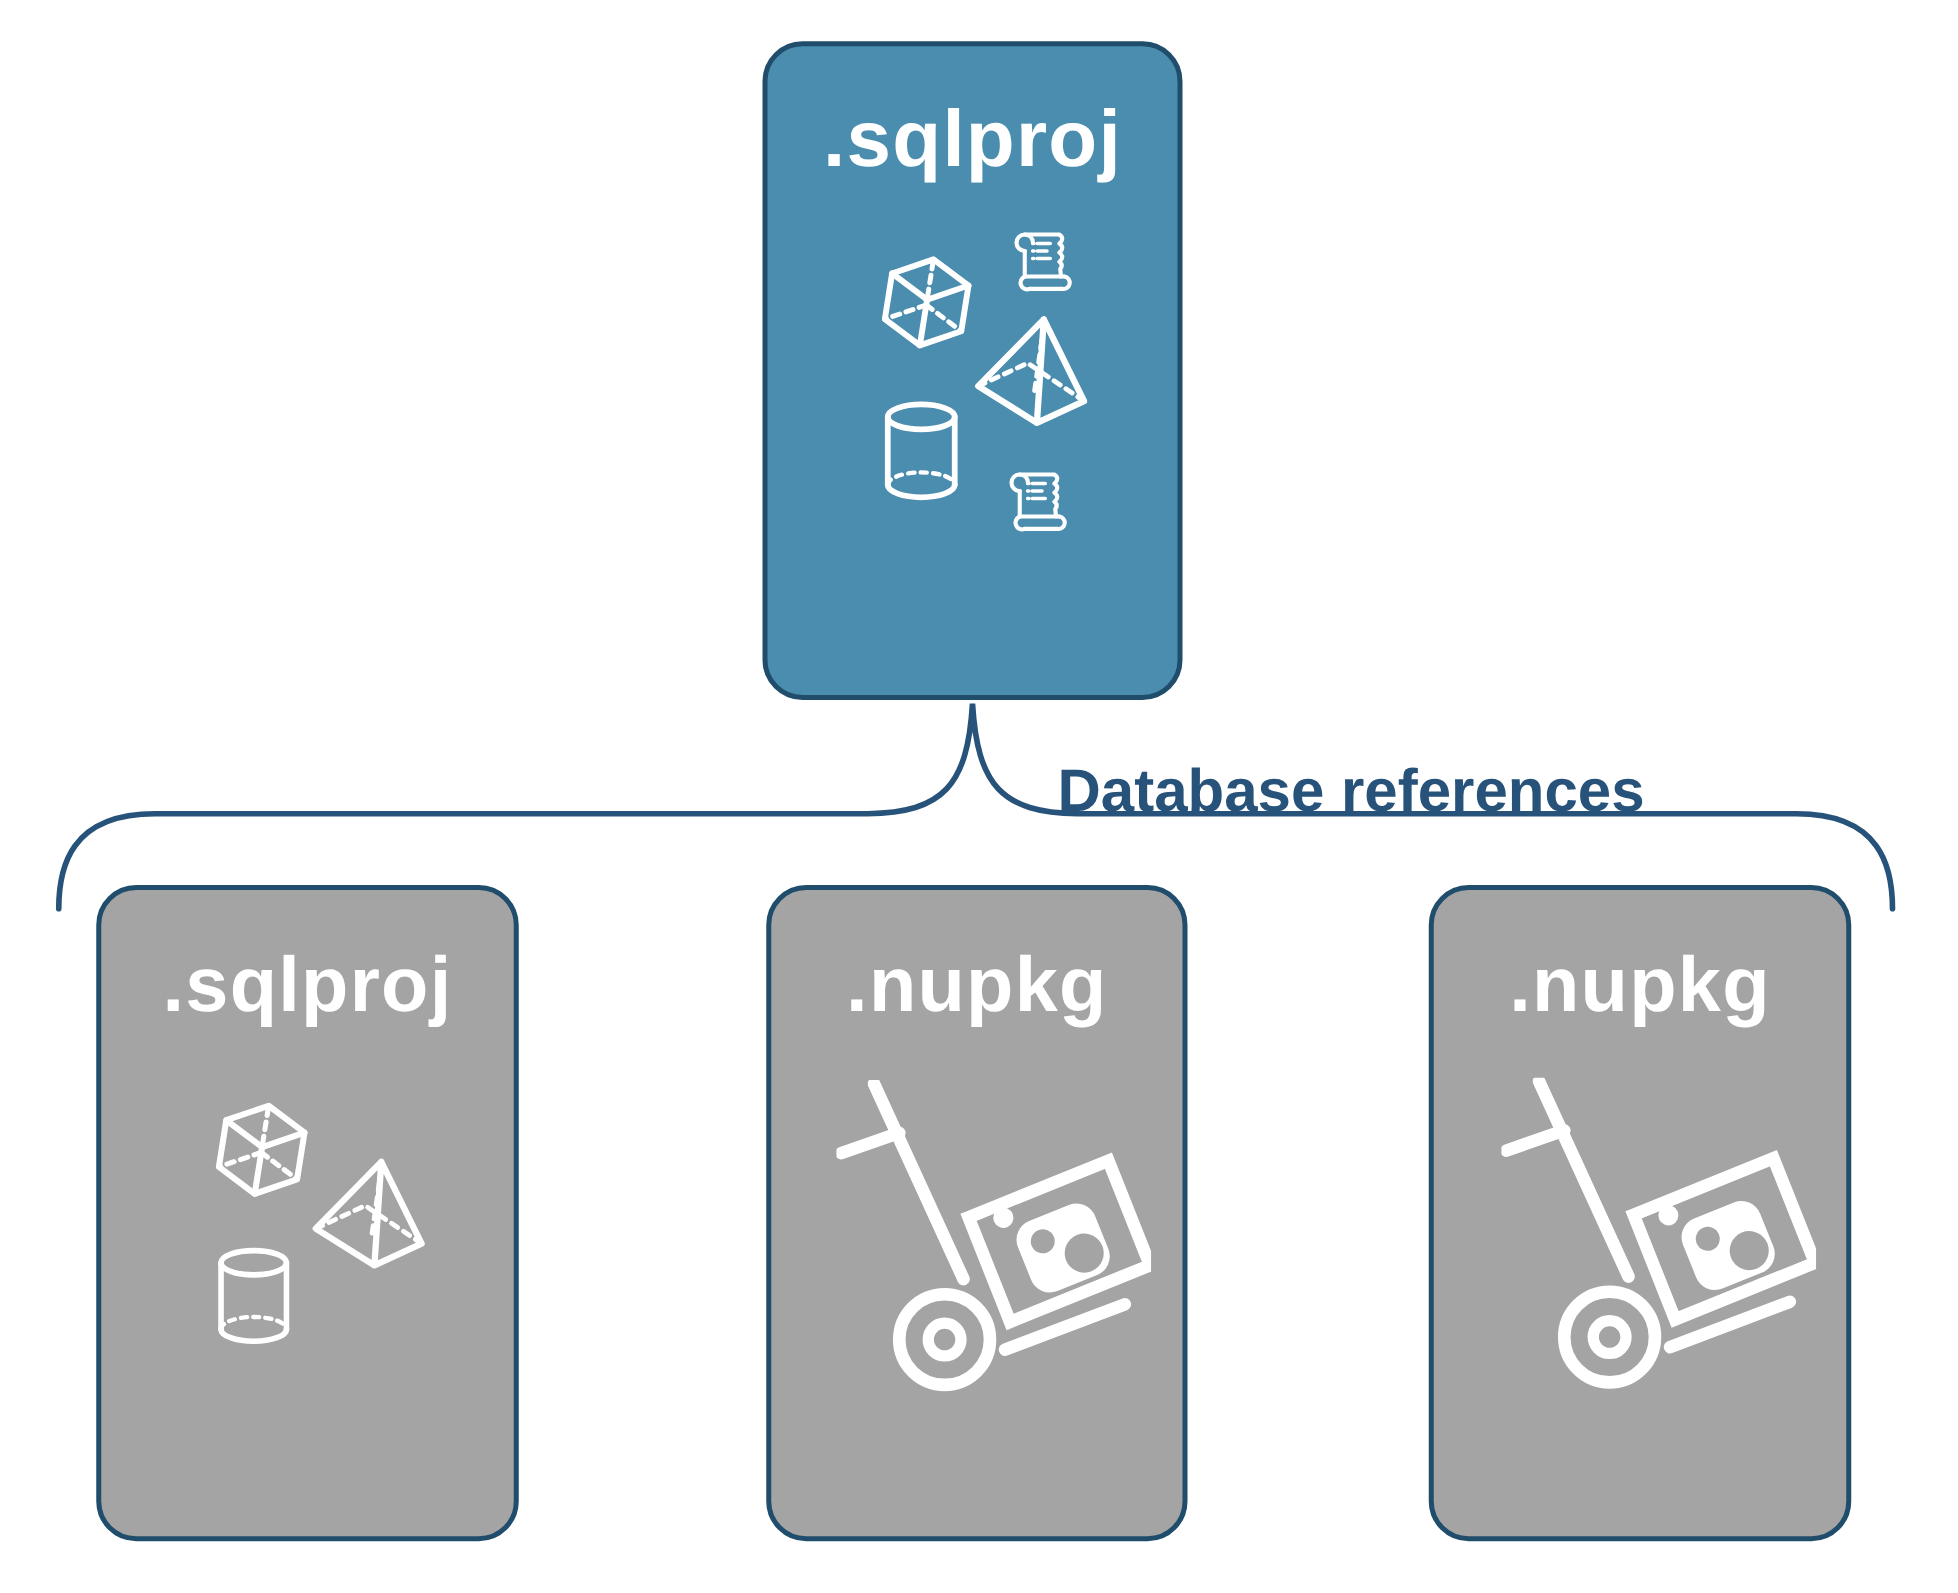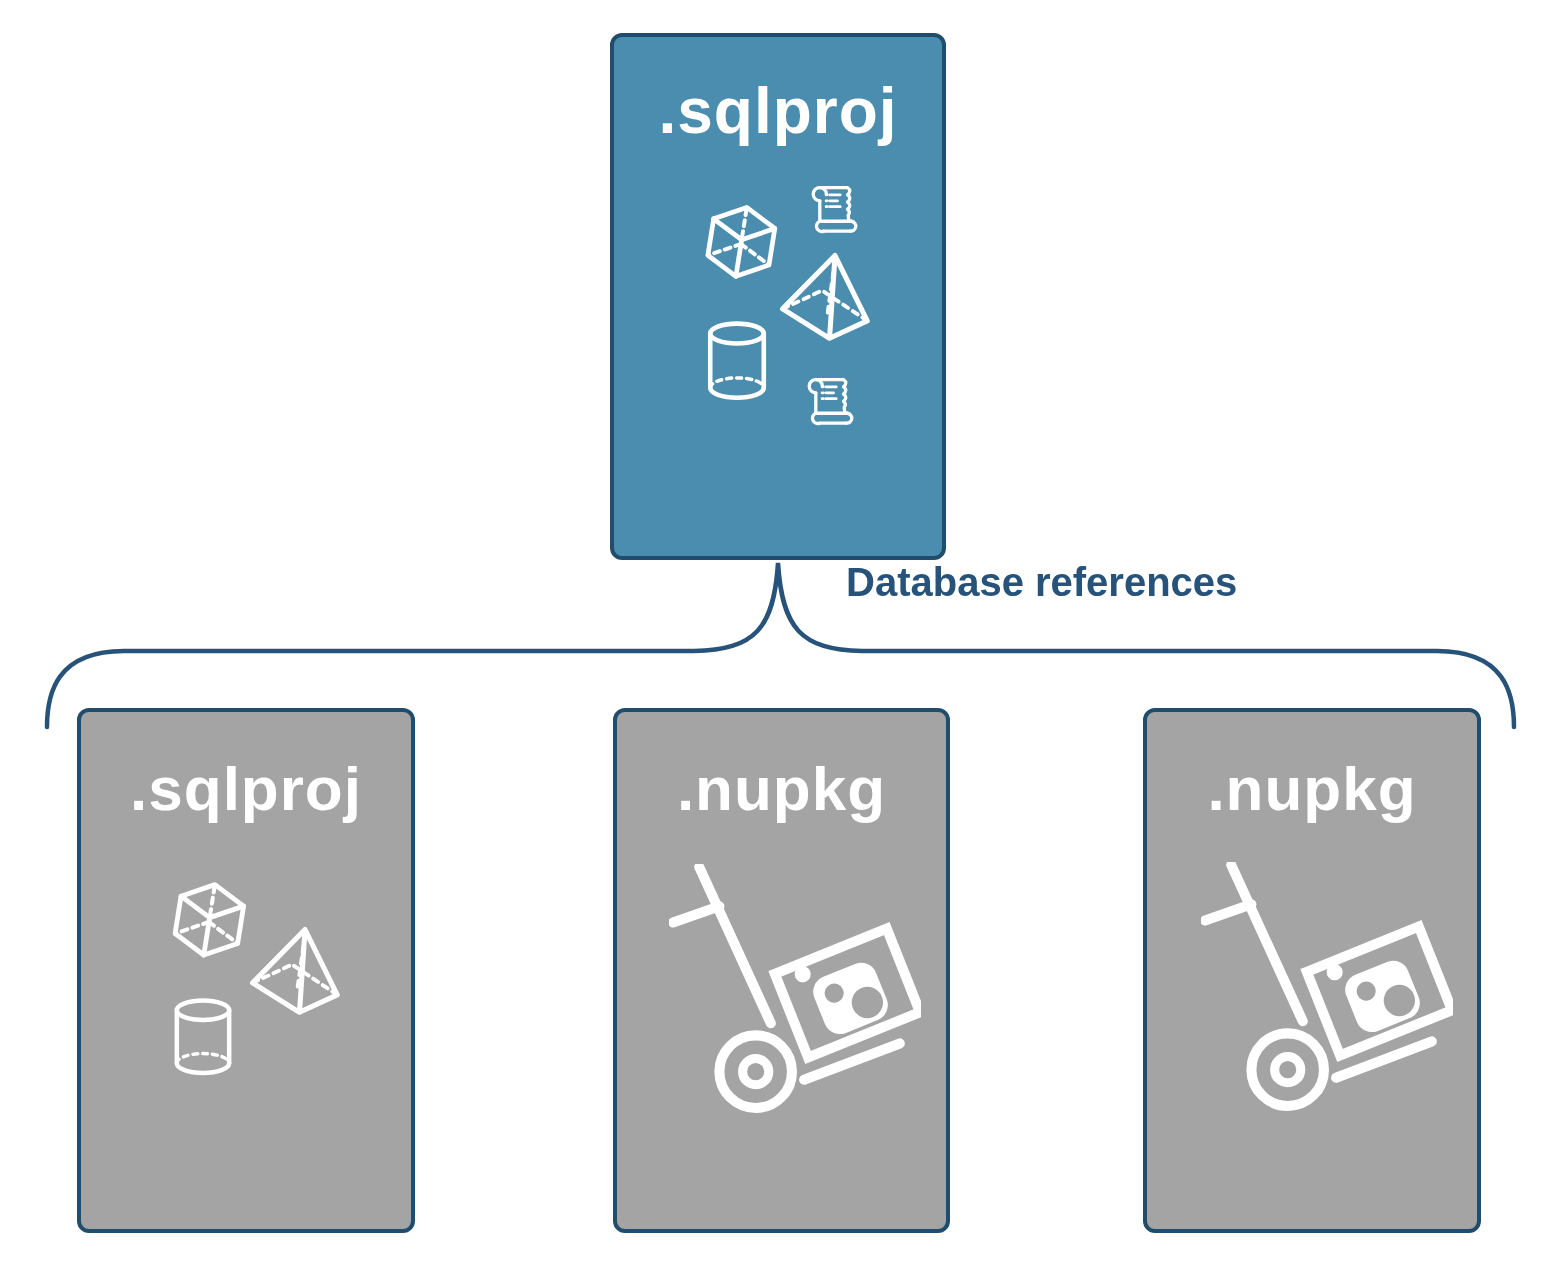--- a/index.html
+++ b/index.html
@@ -6,21 +6,21 @@
   .canvas{
     position:relative;
     width:1566px;height:1274px;
     background:#ffffff;
     font-family:"Liberation Sans", sans-serif;
     overflow:hidden;
   }
   .box{
     position:absolute;
     border:4px solid #1F4D6B;
-    border-radius:12px;
+    border-radius:32px;
     box-sizing:border-box;
   }
   .box--root{background:#4A8DAE;}
   .box--ref{background:#A4A4A4;}
   .box-label{
     position:absolute;
     left:0;right:0;
     text-align:center;
     color:#ffffff;
     font-weight:bold;
@@ -30,24 +30,24 @@
     white-space:nowrap;
   }
   .ic{position:absolute;display:block;}
   .brace{
     position:absolute;left:0;top:0;
     width:1566px;height:1274px;
     pointer-events:none;
   }
   .connector-label{
     position:absolute;
-    left:846px;top:560px;
+    left:846px;top:608px;
     color:#27527A;
     font-weight:bold;
-    font-size:40px;
+    font-size:48px;
     line-height:1.1;
     white-space:nowrap;
   }
   .defs{position:absolute;width:0;height:0;overflow:hidden;}
 </style>
 </head>
 <body>
 
 <div class="canvas">
 

